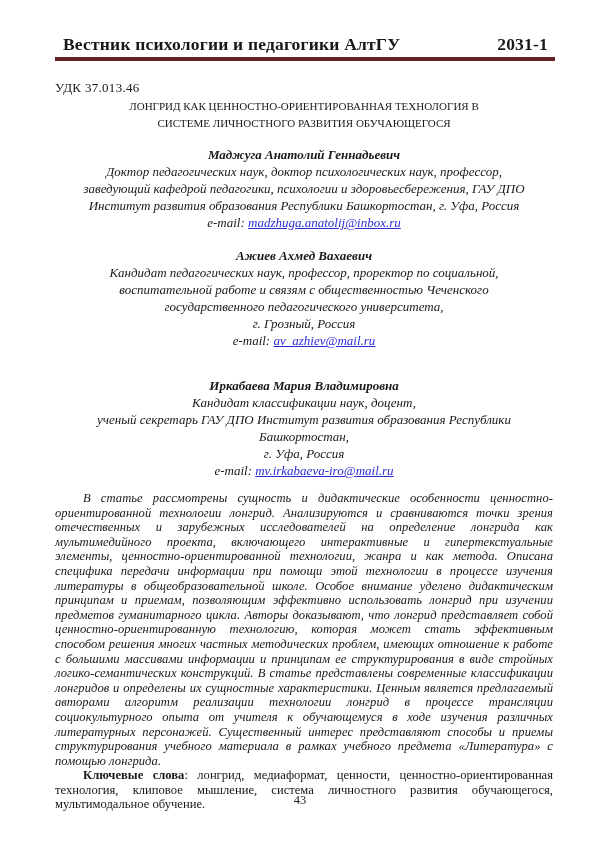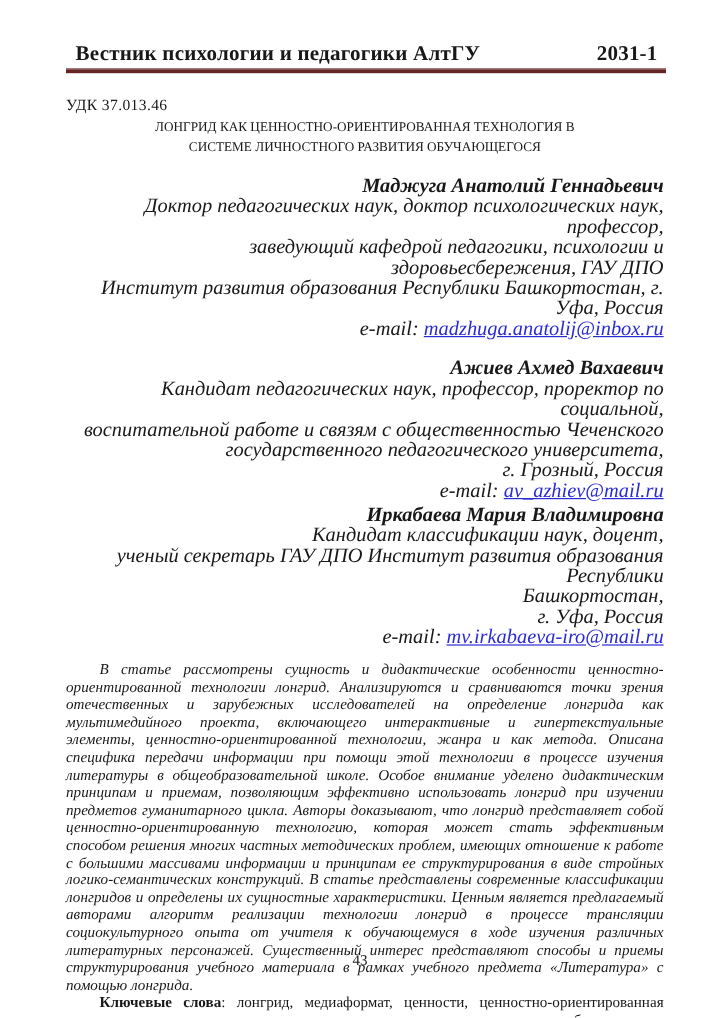--- a/index.html
+++ b/index.html
@@ -39,27 +39,27 @@
     margin-bottom: 2px;
     letter-spacing: 0.3px;
   }
   .article-title {
     font-size: 11px; font-weight: normal;
     text-align: center; line-height: 16.5px;
     white-space: pre-line;
     margin-bottom: 15px;
   }
   .author-block {
-    text-align: right; font-style: italic;
-    font-size: 17px; line-height: 17px;
+    text-align: center; font-style: italic;
+    font-size: 13px; line-height: 17px;
   }
   .author-block .author-name { font-weight: bold; }
   .author-block .author-affiliation { white-space: pre-line; }
   .ab-1 { margin-bottom: 16px; }
-  .ab-2 { margin-bottom: 3px; }
+  .ab-2 { margin-bottom: 28px; }
   .ab-3 { margin-bottom: 12px; }
   .email-line a {
     color: var(--link, #2b2bd5);
     text-decoration: underline;
   }
   .abstract {
     font-size: 12.6px; line-height: 14.6px;
     text-align: justify; text-indent: 28px;
     letter-spacing: 0.05px;
     font-style: italic;

